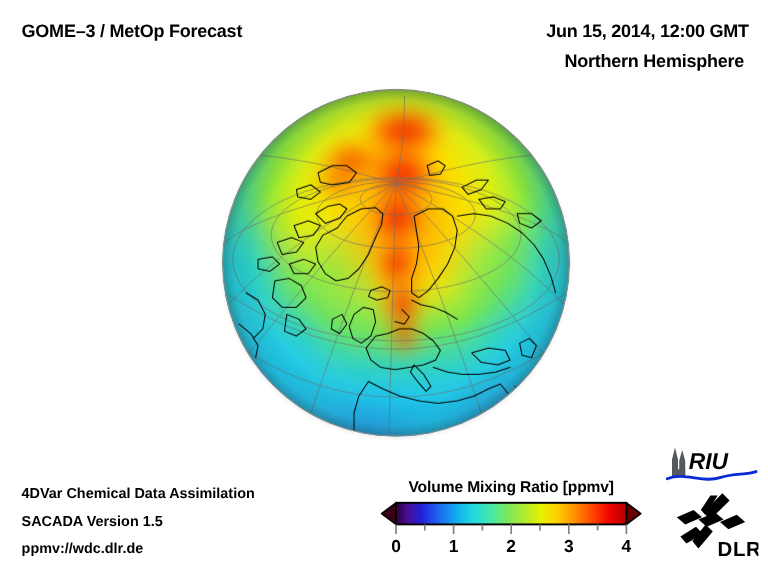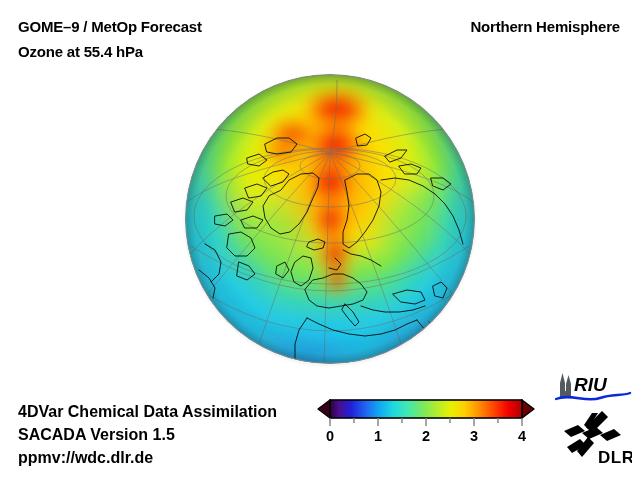--- a/index.html
+++ b/index.html
@@ -27,41 +27,41 @@
     filter:blur(1px);
   }
   #globe{
     position:absolute;left:4px;top:3px;width:290px;height:290px;border-radius:50%;
     overflow:hidden;
   }
   #globe svg{display:block;}
 
   
   #footer-meta{left:18px;top:400px;width:300px;}
-  .mline{font-size:16px;font-weight:bold;line-height:23px;white-space:nowrap;}
+  .mline{font-size:12px;font-weight:bold;line-height:23px;white-space:nowrap;}
 
   
   #cbar-block{left:312px;top:398px;width:228px;}
   #cbar-title{font-size:13px;font-weight:bold;text-align:center;white-space:nowrap;margin-bottom:4px;letter-spacing:-0.1px;}
   #cbar-svg{display:block;}
 
   
   #logo-riu{right:6px;top:371px;width:82px;height:34px;text-align:right;}
   #logo-dlr{right:8px;top:409px;width:74px;height:62px;text-align:center;}
   #logo-riu svg,#logo-dlr svg{display:block;}
 </style>
 </head>
 <body>
 
 <div class="abs" id="header-left">
-  <div class="hline">GOME–9 / MetOp Forecast</div>
-  <div class="hline">Ozone at 55.4 hPa</div>
+  <div class="hline">GOME–3 / MetOp Forecast</div>
 </div>
 
 <div class="abs" id="header-right">
+  <div class="hline">Jun 15, 2014, 12:00 GMT</div>
   <div class="hline" id="hdr-subtitle">Northern Hemisphere</div>
 </div>
 
 <div class="abs" id="globe-wrap">
   <div id="globe-shadow"></div>
   <div id="globe">
     <svg width="290" height="290" viewBox="0 0 290 290" xmlns="http://www.w3.org/2000/svg">
       <defs>
         <clipPath id="discClip">
             <circle cx="145" cy="145" r="145"></circle>
@@ -268,20 +268,21 @@
   </div>
 </div>
 
 <div class="abs" id="footer-meta">
   <div class="mline">4DVar Chemical Data Assimilation</div>
   <div class="mline">SACADA Version 1.5</div>
   <div class="mline">ppmv://wdc.dlr.de</div>
 </div>
 
 <div class="abs" id="cbar-block">
+  <div id="cbar-title">Volume Mixing Ratio [ppmv]</div>
   <svg id="cbar-svg" width="228" height="48" viewBox="0 0 228 48" xmlns="http://www.w3.org/2000/svg">
     <defs>
       <linearGradient id="rainbow" x1="0" y1="0" x2="1" y2="0">
         <stop offset="0.000" stop-color="#2b0038"></stop>
         <stop offset="0.045" stop-color="#4b0d8f"></stop>
         <stop offset="0.110" stop-color="#2020d8"></stop>
         <stop offset="0.180" stop-color="#2060f0"></stop>
         <stop offset="0.255" stop-color="#10a8f0"></stop>
         <stop offset="0.330" stop-color="#20d8e0"></stop>
         <stop offset="0.405" stop-color="#40e8b0"></stop>

